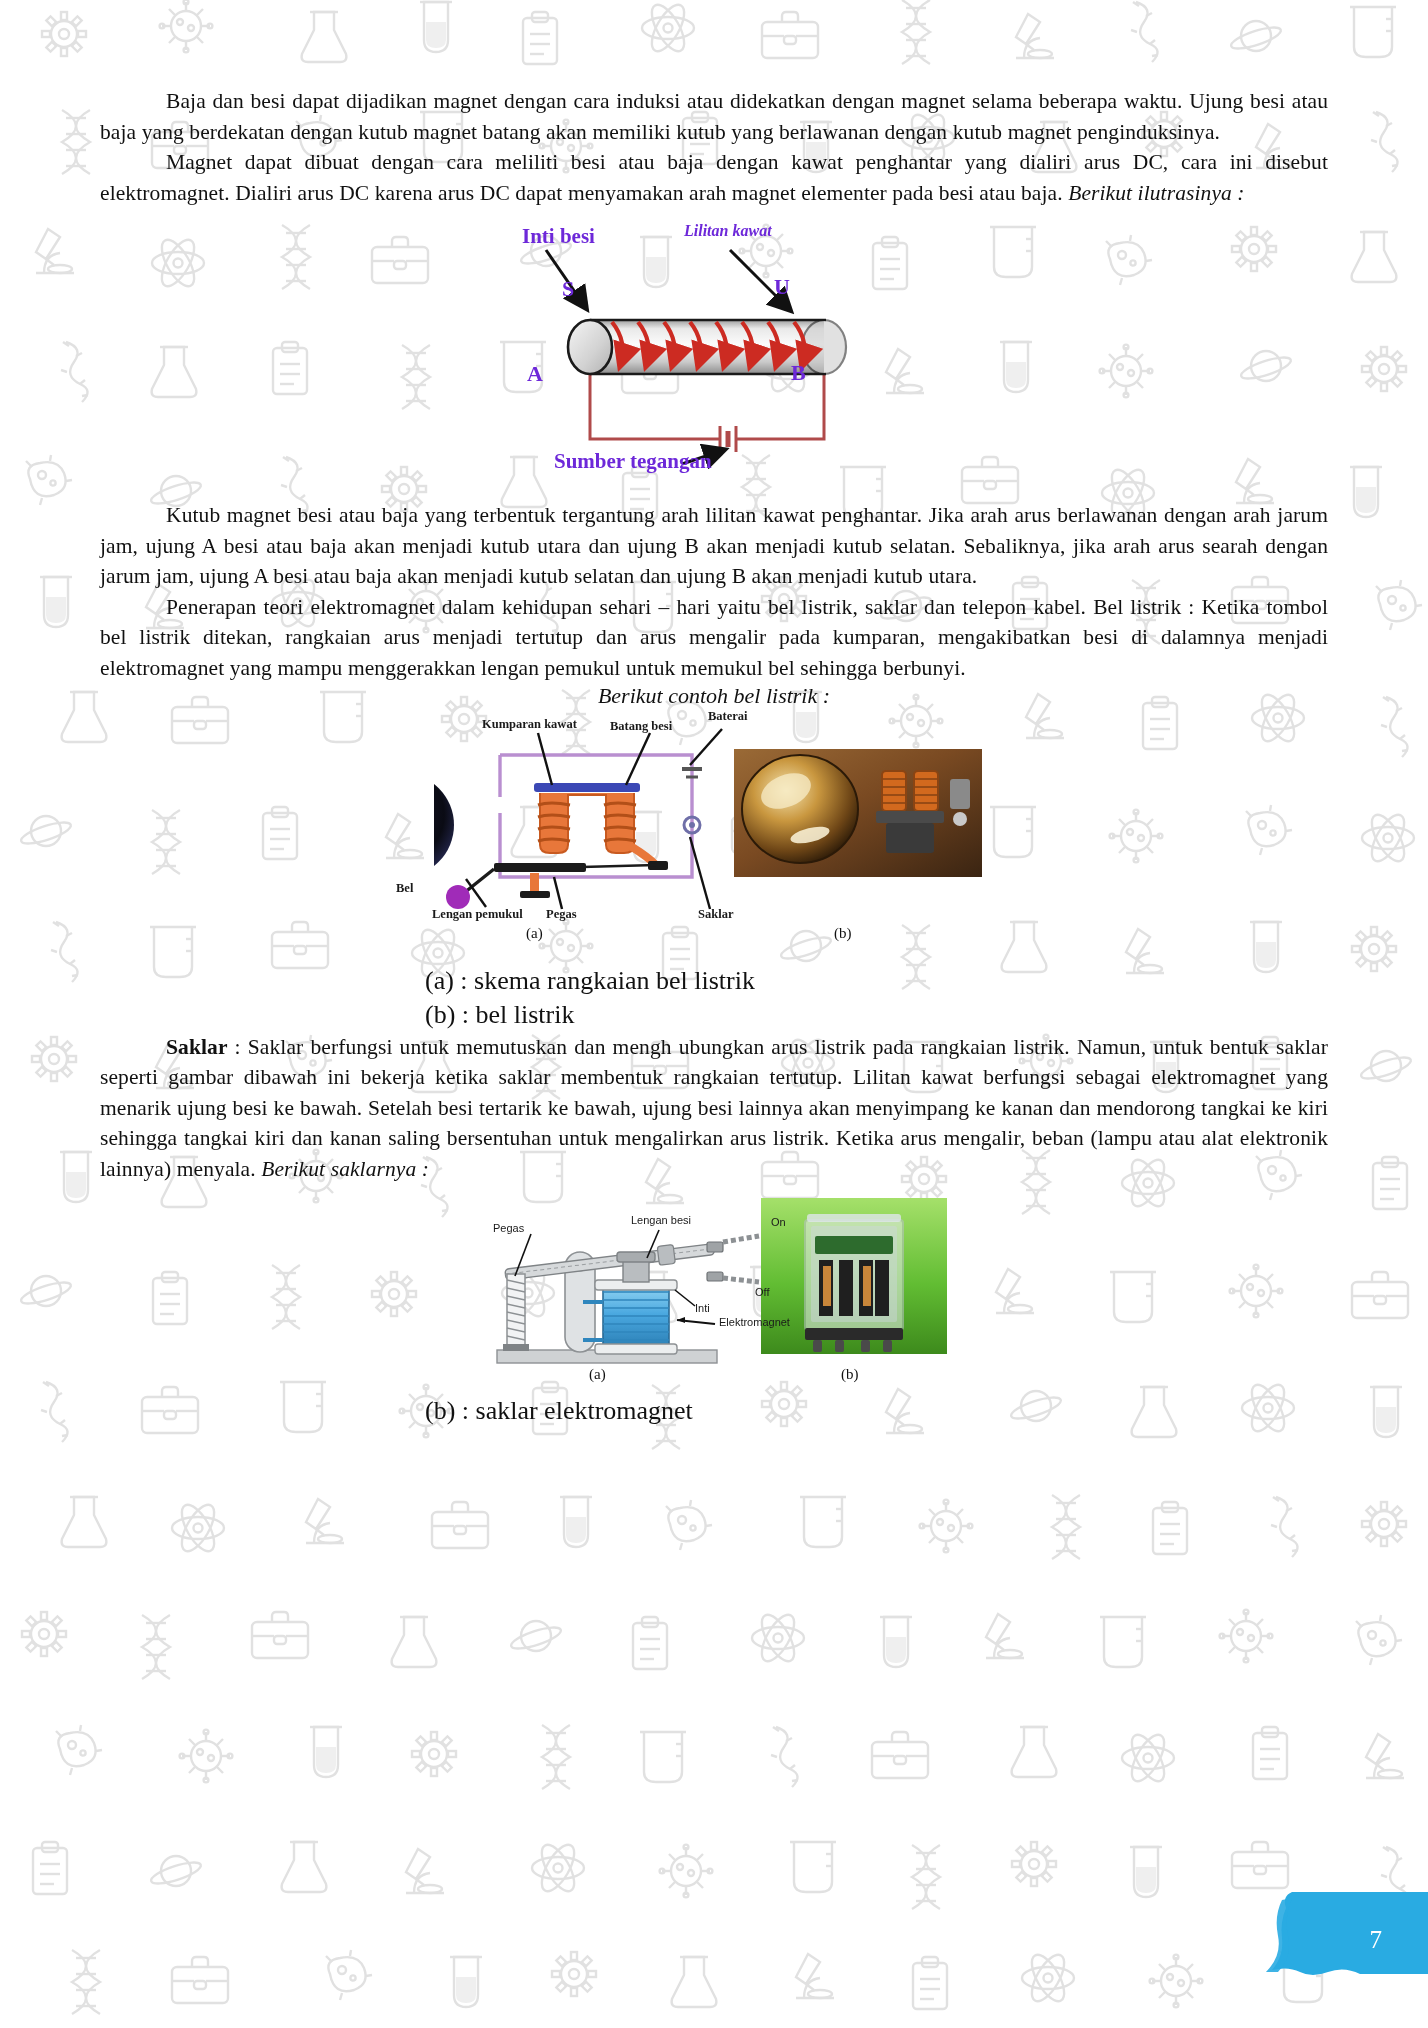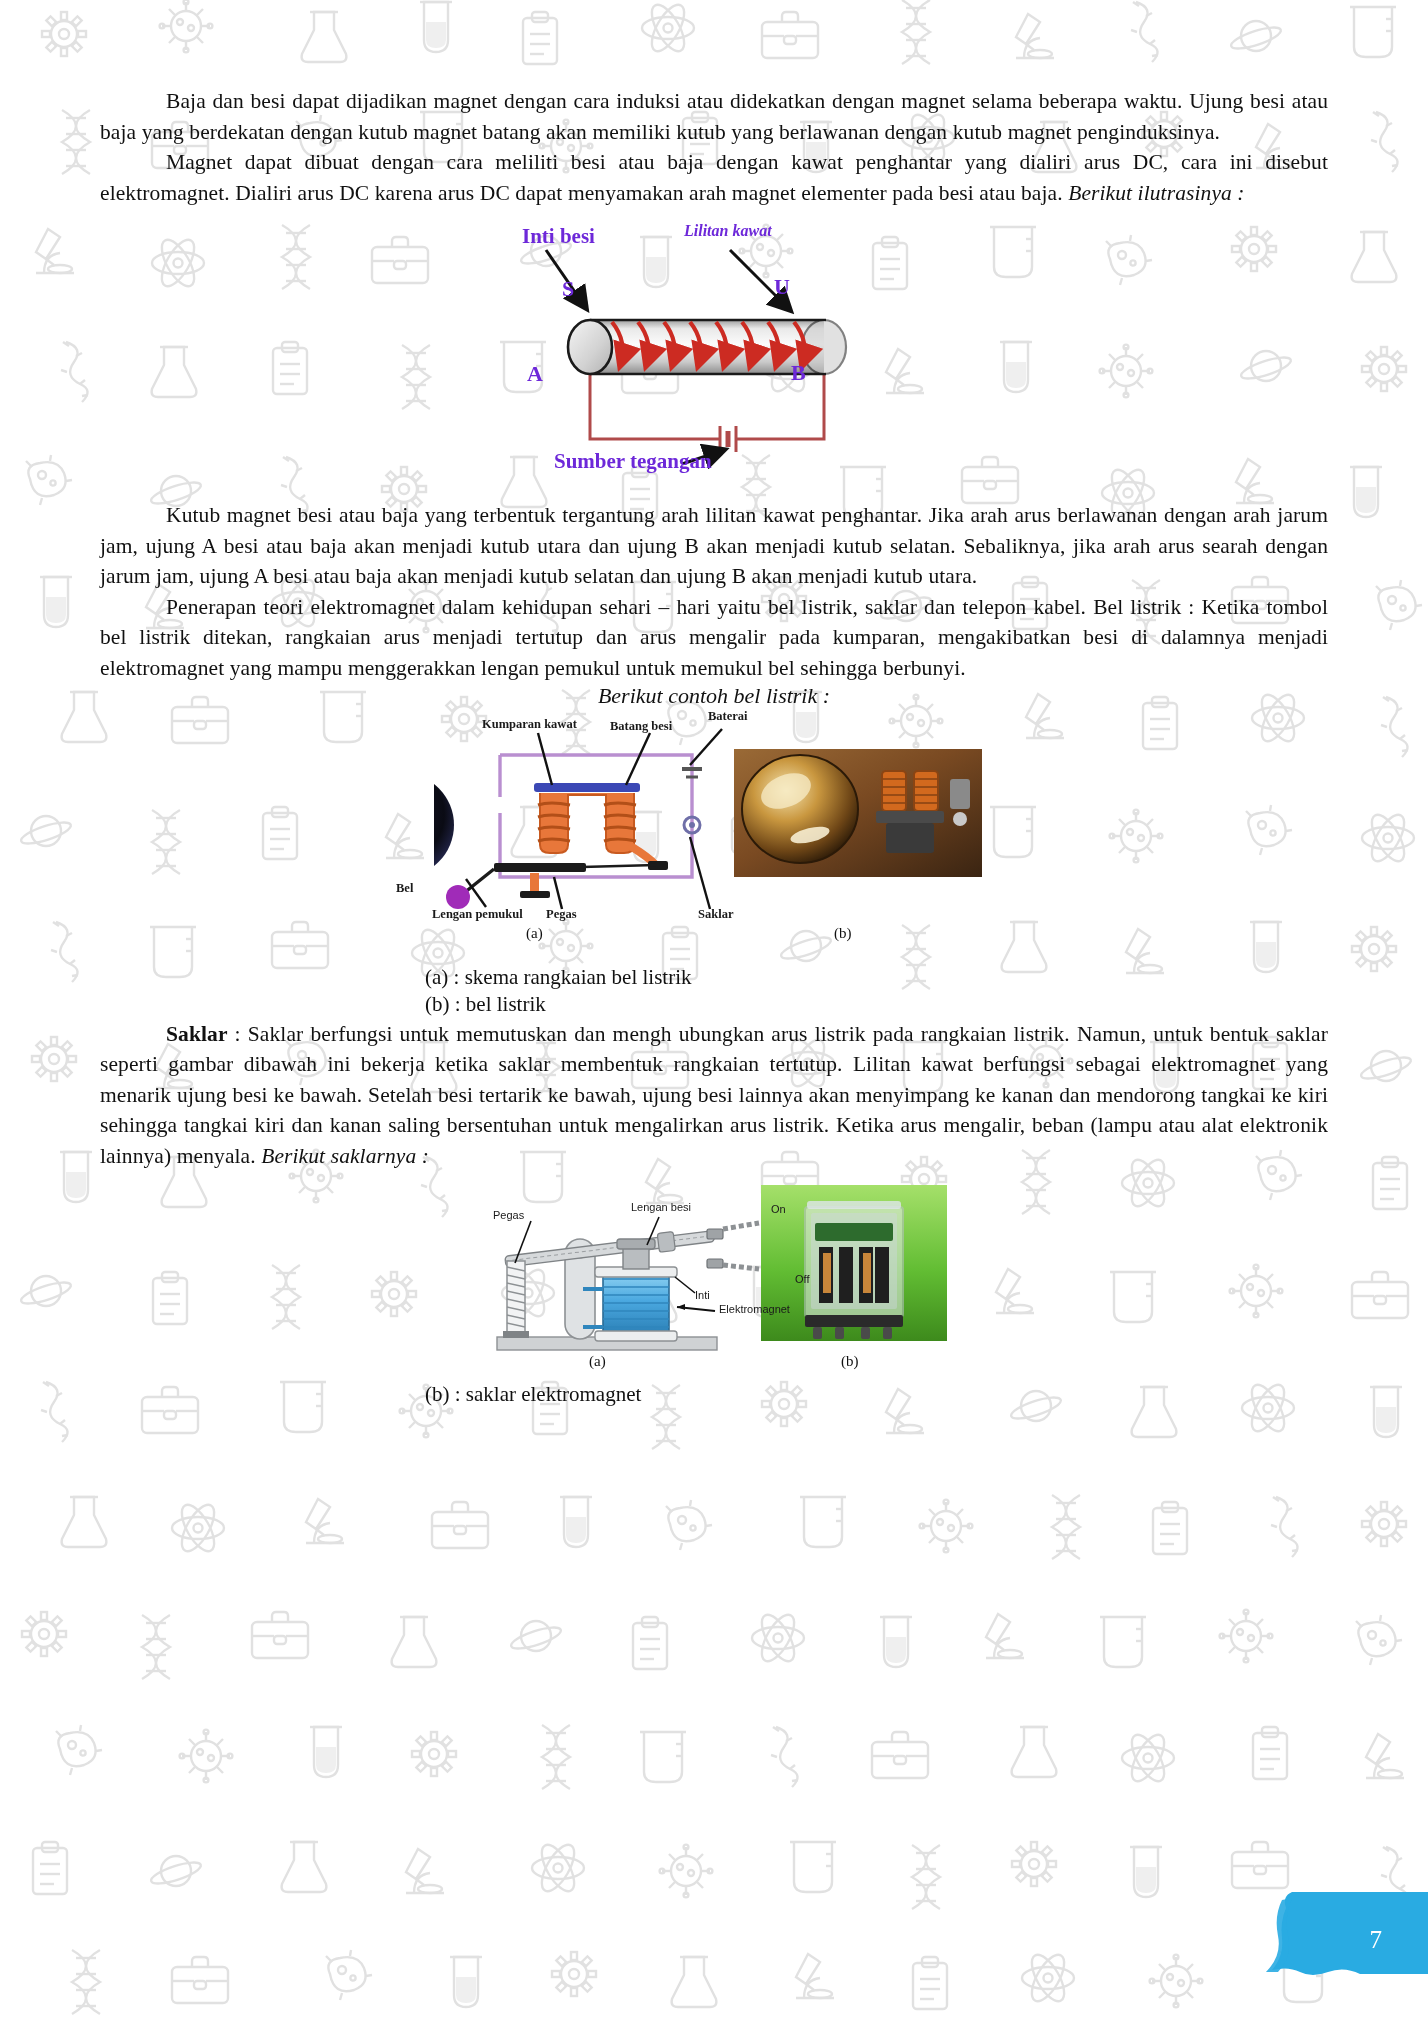--- a/index.html
+++ b/index.html
@@ -33,21 +33,21 @@
     text-align:justify;
     text-indent:66px;
     letter-spacing:.1px;
   }
   .it{font-style:italic;}
   .bd{font-weight:bold;}
 
   
   .figure{position:relative;margin:0 auto;}
   .fig-caption{
-    font-size:21px;
+    font-size:26px;
     line-height:1.3;
     margin-left:325px;
   }
   .center-it{
     text-align:center;
     font-style:italic;
     font-size:22px;
   }
 
   
@@ -701,21 +701,21 @@
           <rect x="382" y="150" width="9" height="12" rx="2"></rect>
           <rect x="404" y="150" width="9" height="12" rx="2"></rect>
         </g>
         <rect x="328" y="24" width="94" height="8" rx="3" fill="#dfe6ea" opacity="0.8"></rect>
       </g>
     </svg>
 
     <span class="slbl" style="left:14px;top:32px;">Pegas</span>
     <span class="slbl" style="left:152px;top:24px;">Lengan besi</span>
     <span class="slbl" style="left:276px;top:26px;margin-left:16px;">On</span>
-    <span class="slbl" style="left:276px;top:96px;padding-left:40px;">Off</span>
+    <span class="slbl" style="left:276px;top:96px;">Off</span>
     <span class="slbl" style="left:216px;top:112px;">Inti</span>
     <span class="slbl" style="left:240px;top:126px;">Elektromagnet</span>
     <span class="subcap" style="position:absolute;left:110px;top:176px;">(a)</span>
     <span class="subcap" style="position:absolute;left:362px;top:176px;">(b)</span>
   </div>
 
   <div style="height:14px;"></div>
   <div class="fig-caption">(b) : saklar elektromagnet</div>
 
 </div>

